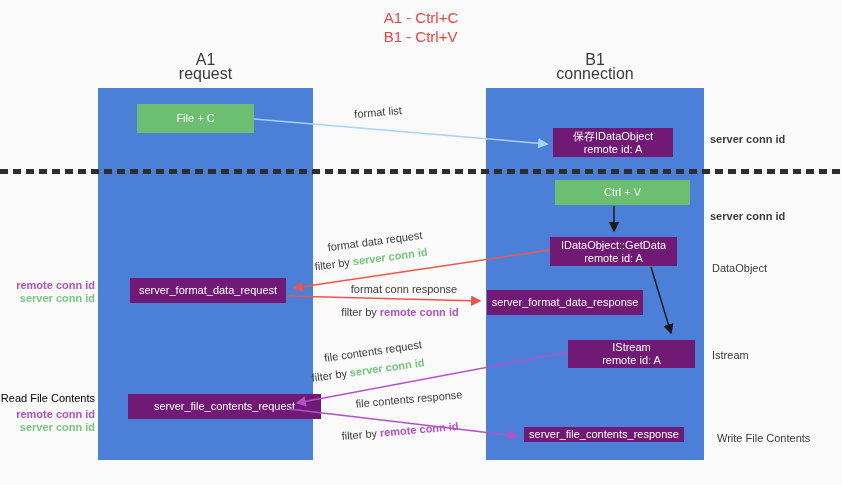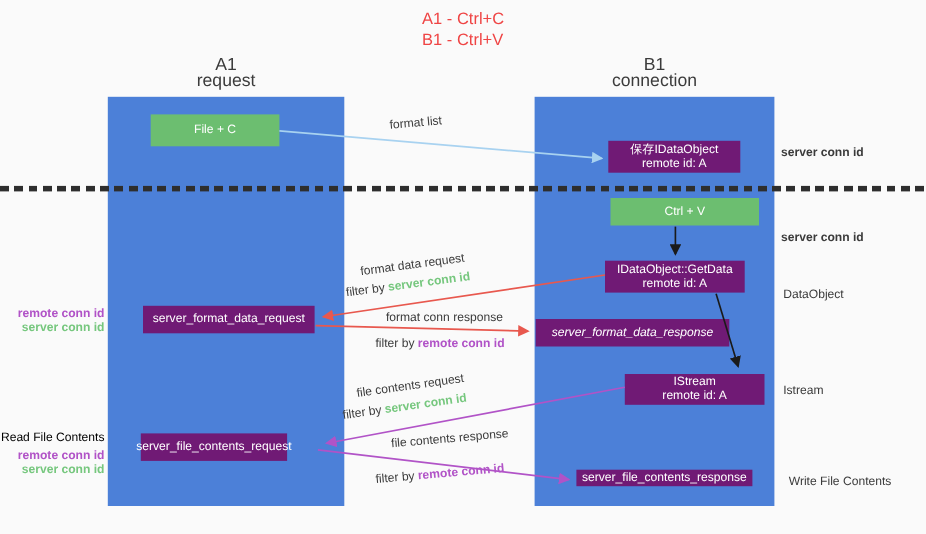--- a/index.html
+++ b/index.html
@@ -83,30 +83,30 @@
 
   <div class="box orange" style="left:550px; top:237px; width:127px; height:29px;">
     <div>IDataObject::GetData</div>
     <div>remote id: A</div>
   </div>
 
   <div class="box orange" style="left:130px; top:278px; width:156px; height:25px;">
     <div>server_format_data_request</div>
   </div>
 
-  <div class="box orange" style="left:487px; top:290px; width:176px; height:25px;font-style:italic;">
+  <div class="box orange" style="left:487px; top:290px; width:156px; height:25px;">
     <div>server_format_data_response</div>
   </div>
 
   <div class="box orange" style="left:568px; top:340px; width:127px; height:28px;">
     <div>IStream</div>
     <div>remote id: A</div>
   </div>
 
-  <div class="box orange" style="left:128px; top:394px; width:133px; height:25px;text-align:center;">
+  <div class="box orange" style="left:128px; top:394px; width:193px; height:25px;text-align:center;">
     <div>server_file_contents_request</div>
   </div>
 
   <div class="box orange" style="left:524px; top:427px; width:160px; height:15px;">
     <div>server_file_contents_response</div>
   </div>
 
   <svg class="arrows" width="842" height="485" viewBox="0 0 842 485">
     <defs>
       <marker id="head-blue" markerWidth="7" markerHeight="7" refX="8.5" refY="5" viewBox="0 0 10 10" orient="auto">

